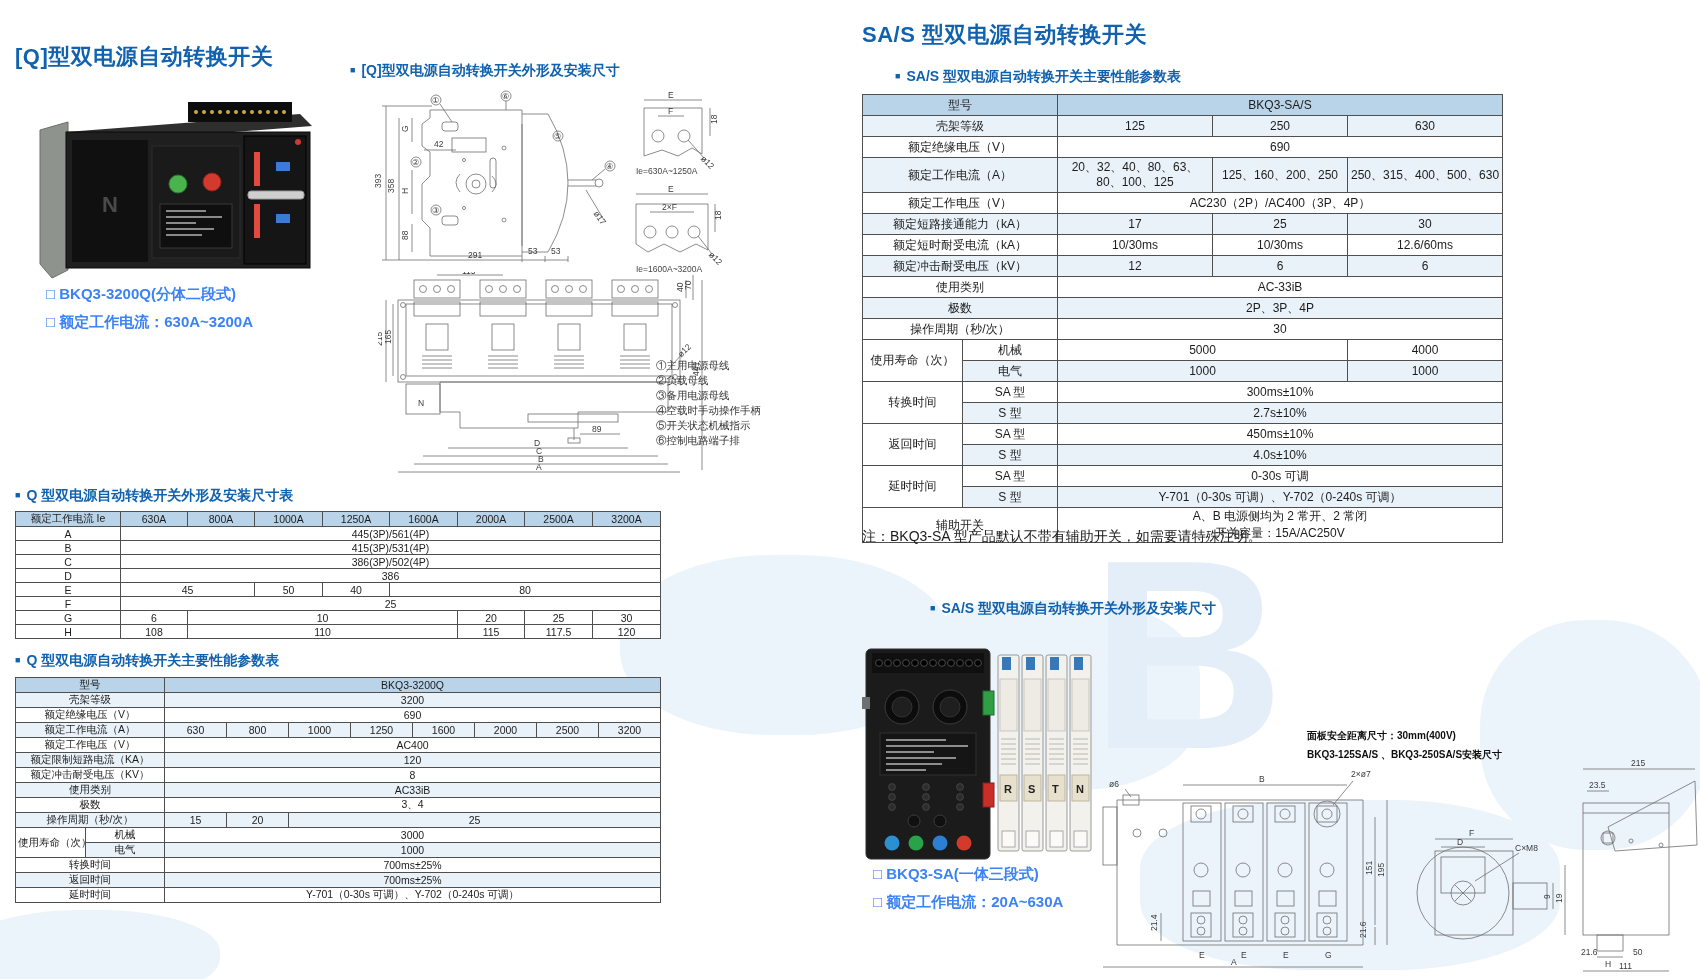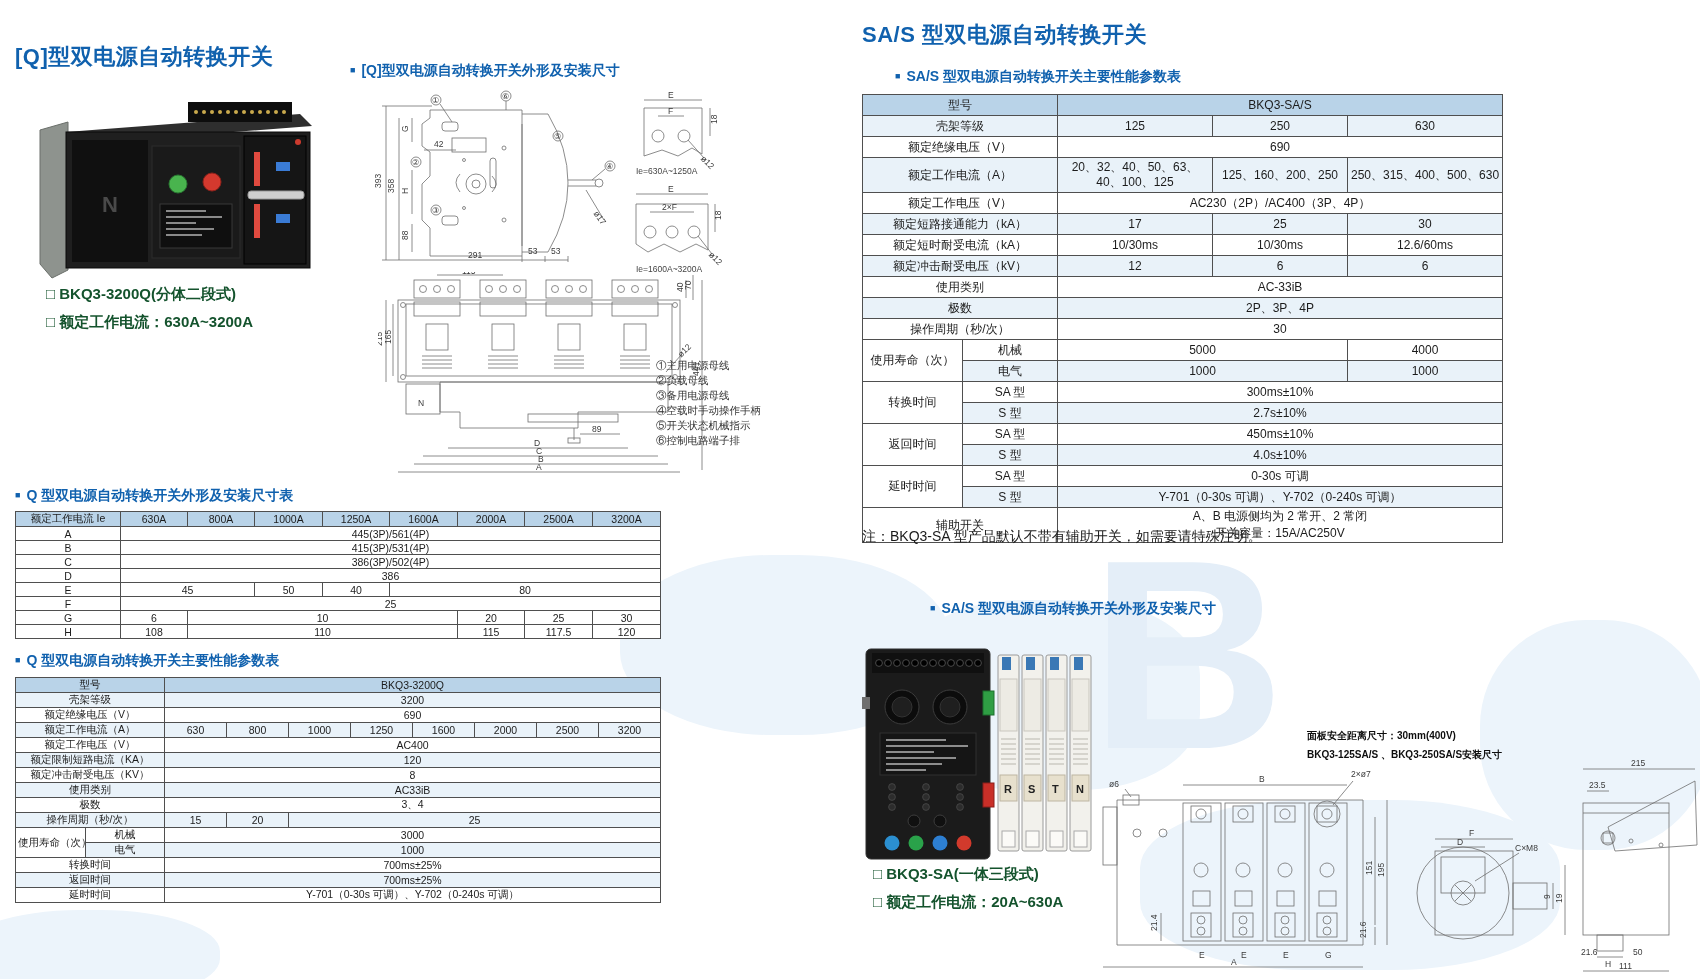--- a/index.html
+++ b/index.html
@@ -7,21 +7,21 @@
        font-family:"Liberation Sans",sans-serif;overflow:hidden;color:#222;}
   .abs{position:absolute;}
   
   .blob{position:absolute;background:#ecf4fb;border-radius:46%;z-index:0;}
   .wm{position:absolute;color:#e4eef8;font-weight:bold;z-index:0;line-height:1;}
   .layer{position:absolute;z-index:1;}
   
   .h1{color:#1061ae;font-size:22px;font-weight:bold;letter-spacing:.5px;}
   .sec{color:#1061ae;font-size:14px;font-weight:bold;white-space:nowrap;}
   .sec .bq{font-size:9px;vertical-align:2px;margin-right:6px;}
-  .chk{font-size:15px;font-weight:bold;color:#14532d;line-height:28px;white-space:nowrap;}
+  .chk{font-size:15px;font-weight:bold;color:#3b82f6;line-height:28px;white-space:nowrap;}
   .note{font-size:14px;color:#1a1a1a;white-space:nowrap;}
   .instl{font-size:10px;font-weight:bold;color:#0d0d0d;line-height:19px;white-space:nowrap;}
   .notes-list{font-size:10.5px;color:#333;line-height:15px;white-space:nowrap;margin-left:40px;}
   
   table.t{border-collapse:collapse;table-layout:fixed;background:#fff;}
   .t td{border:1px solid #4f4f4f;text-align:center;padding:0 2px;overflow:hidden;
         white-space:nowrap;color:#1c1c1c;}
   .dimtab td{height:13px;font-size:10.5px;}
   .perftab td{height:13px;font-size:10.5px;}
   .satab td{height:20px;font-size:12px;}
@@ -486,21 +486,21 @@
           <td>125</td>
           <td>250</td>
           <td>630</td>
         </tr>
     <tr>
           <td colspan="2">额定绝缘电压（V）</td>
           <td colspan="3">690</td>
         </tr>
     <tr class="alt">
           <td colspan="2" class="tall">额定工作电流（A）</td>
-          <td class="wrap tall">20、32、40、50、63、40、100、125</td>
+          <td class="wrap tall">20、32、40、80、63、80、100、125</td>
           <td class="wrap tall">125、160、200、250</td>
           <td class="wrap tall">250、315、400、500、630</td>
         </tr>
     <tr>
           <td colspan="2">额定工作电压（V）</td>
           <td colspan="3">AC230（2P）/AC400（3P、4P）</td>
         </tr>
     <tr class="alt">
           <td colspan="2">额定短路接通能力（kA）</td>
           <td>17</td>

